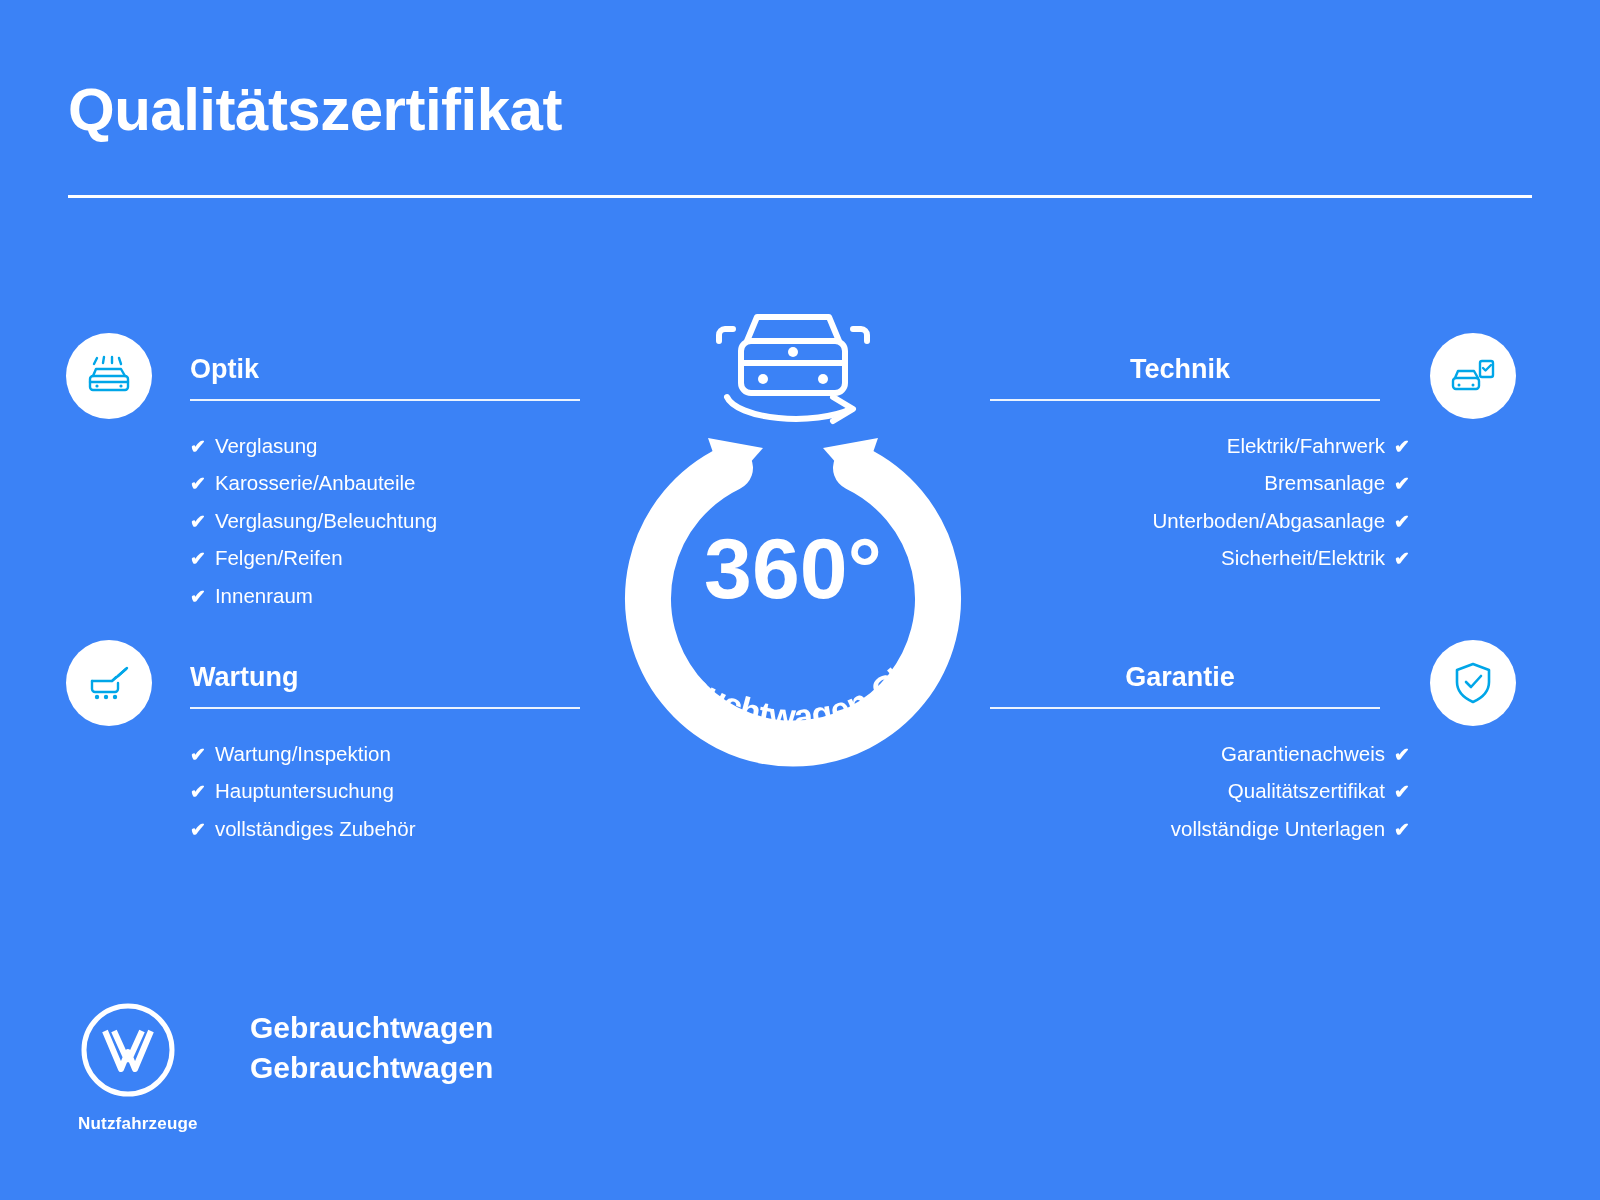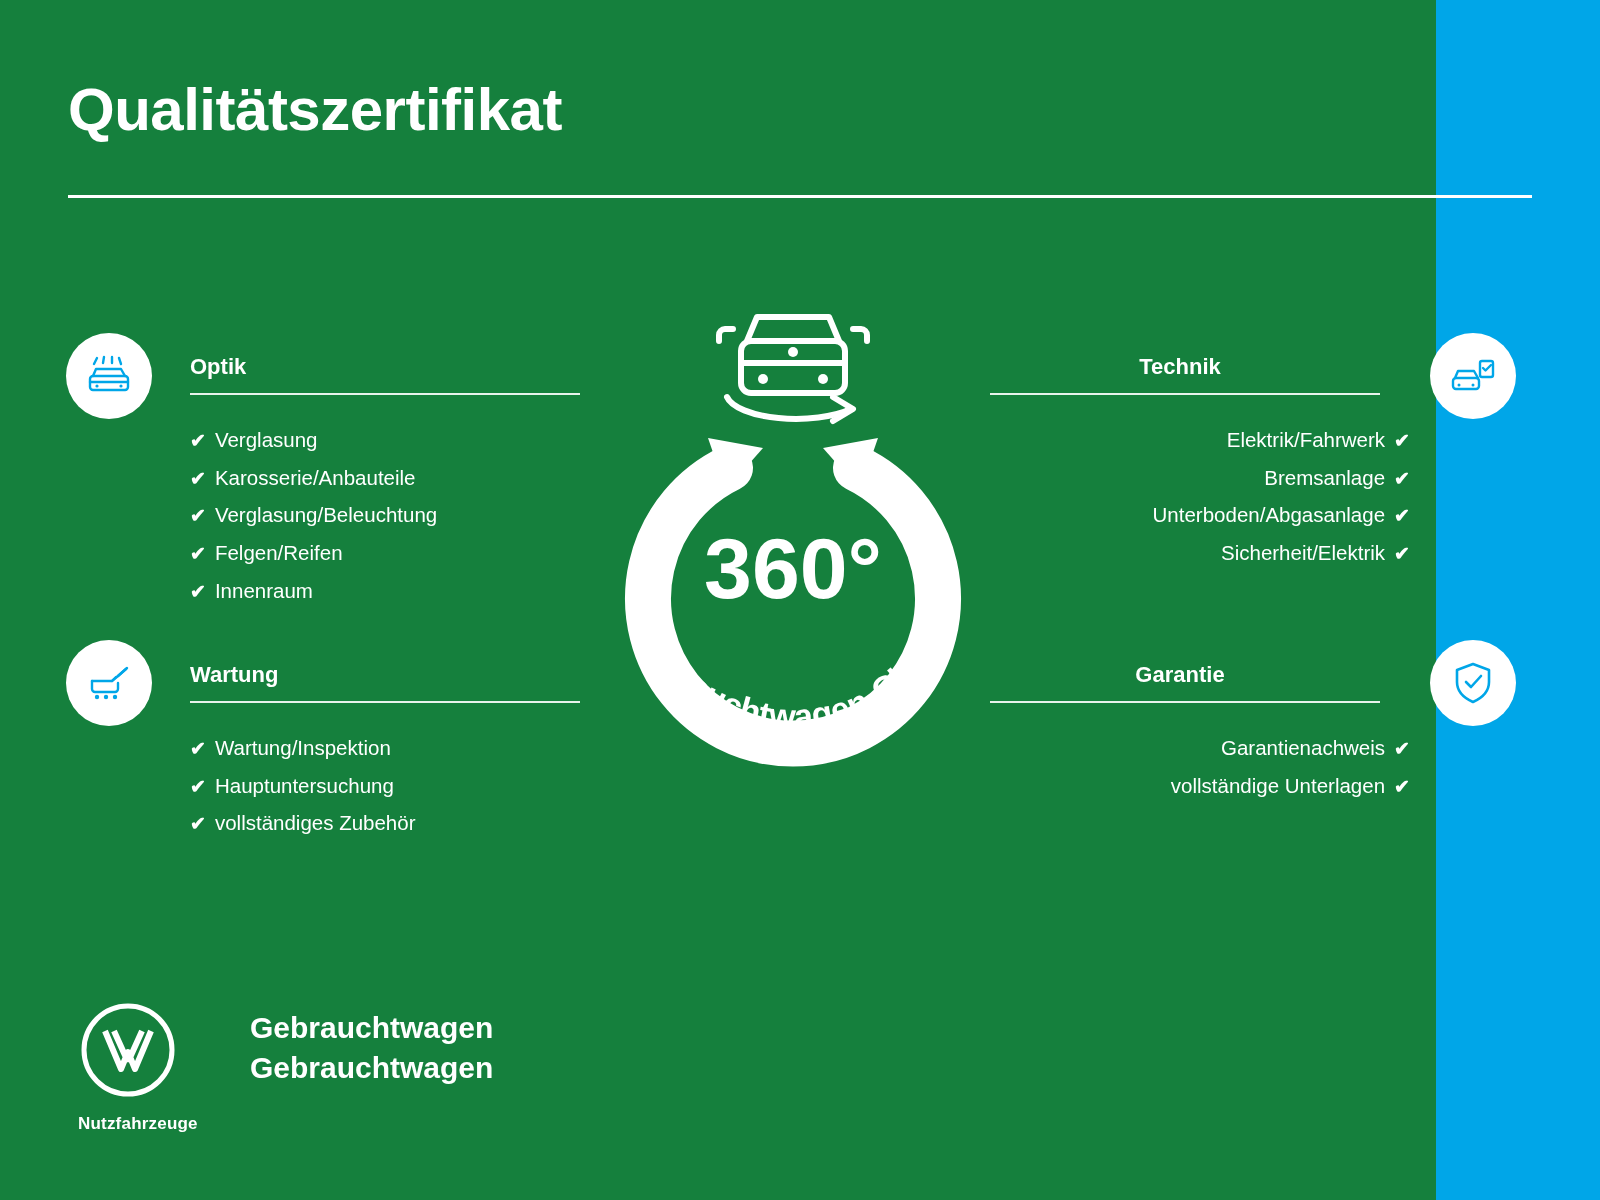--- a/index.html
+++ b/index.html
@@ -7,23 +7,23 @@
   html, body {
     width: 1600px;
     height: 1200px;
     background: #00a6e8;
     font-family: "Liberation Sans", sans-serif;
     color: #ffffff;
     overflow: hidden;
   }
   .page {
     position: relative;
-    width: 1436px;
+    width: 1600px;
     height: 1200px;
-    background: #15803d;
+    background: #3b82f6;
   }
 
   
   .header {
     position: absolute;
     left: 68px;
     top: 78px;
     width: 1464px;
   }
   .title {
@@ -46,21 +46,21 @@
   }
   .col-left  { left: 190px; }
   .col-right { left: 950px; }
 
   .sec-optik   { top: 355px; }
   .sec-wartung { top: 663px; }
   .sec-technik { top: 355px; }
   .sec-garantie{ top: 663px; }
 
   .sec-head {
-    font-size: 22px;
+    font-size: 27px;
     font-weight: bold;
     line-height: 1.1;
     padding-bottom: 14px;
   }
   .right .sec-head { text-align: center; }
   .sec-rule {
     height: 2px;
     background: rgba(255,255,255,0.9);
     width: 390px;
   }
@@ -220,20 +220,21 @@
       <div class="item"><span>Unterboden/Abgasanlage</span><span class="chk chk-right">✔</span></div>
       <div class="item"><span>Sicherheit/Elektrik</span><span class="chk chk-right">✔</span></div>
     </div>
   </div>
 
   <div class="col col-right right sec-garantie">
     <div class="sec-head">Garantie</div>
     <div class="sec-rule"></div>
     <div class="items">
       <div class="item"><span>Garantienachweis</span><span class="chk chk-right">✔</span></div>
+      <div class="item"><span>Qualitätszertifikat</span><span class="chk chk-right">✔</span></div>
       <div class="item"><span>vollständige Unterlagen</span><span class="chk chk-right">✔</span></div>
     </div>
   </div>
 
   <div class="center">
     <svg width="470" height="510" viewBox="0 0 470 510">
       <defs>
         <path id="arcpath" d="M 60 275 A 175 175 0 0 0 410 275" fill="none"></path>
       </defs>
 

